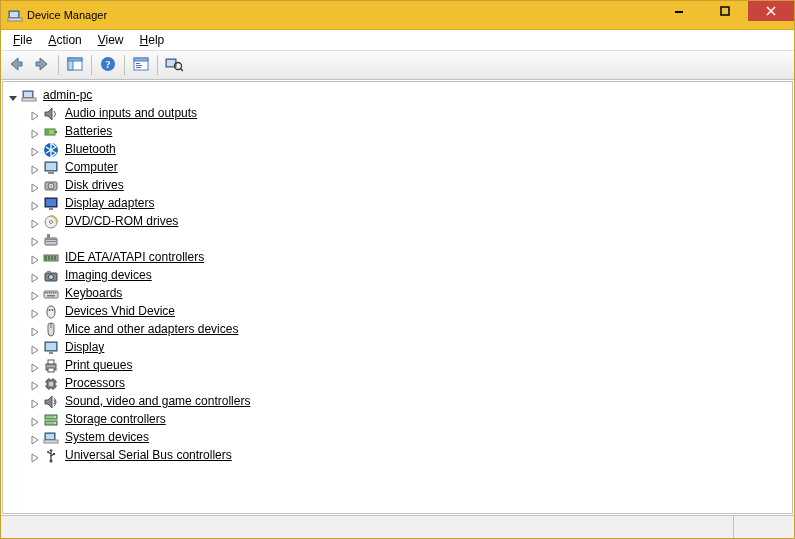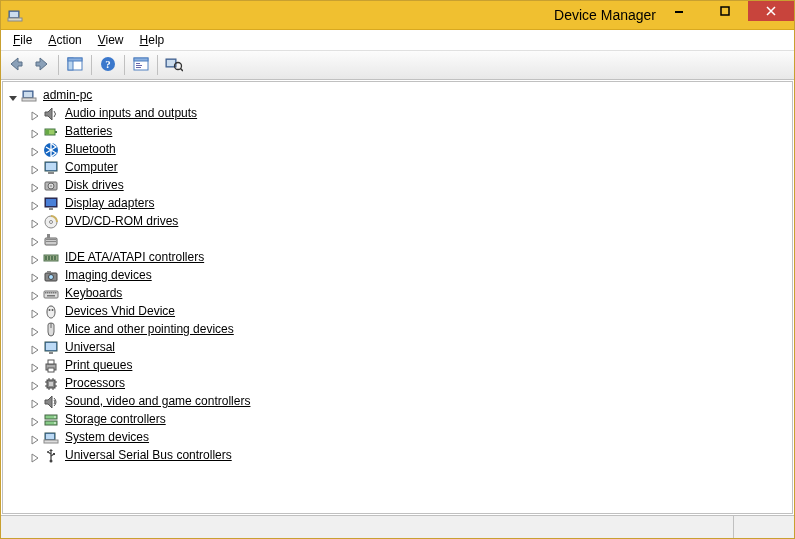--- a/index.html
+++ b/index.html
@@ -1,20 +1,20 @@
 <!DOCTYPE html>
 <html><head>
 <meta charset="utf-8">
 <style>
   html,body{margin:0;padding:0;font-family:"Segoe UI",Tahoma,sans-serif;font-size:12px;color:#000;}
   .window{width:795px;height:539px;box-sizing:border-box;border:1px solid #c8a030;background:#fff;display:flex;flex-direction:column;position:relative;}
   
   .titlebar{height:28px;background:#f0c030;display:flex;align-items:center;position:relative;border-bottom:1px solid #d8a820;}
   .title-icon{width:16px;height:16px;margin:0 4px 0 6px;display:flex;align-items:center;justify-content:center;}
-  .title-text{flex:1;text-align:right;font-size:14px;color:#000;}
+  .title-text{flex:1;text-align:left;font-size:11px;color:#000;}
   .caption-buttons{display:flex;height:100%;}
   .cap-btn{width:46px;height:20px;display:flex;align-items:center;justify-content:center;font-family:Arial;}
   .cap-btn.min{color:#000;}
   .cap-btn.max{color:#000;}
   .cap-btn.close{background:#c8443c;color:#fff;width:46px;height:20px;}
   .cap-btn svg{display:block;}
   
   .menubar{height:20px;background:#fff;display:flex;align-items:center;padding:0 4px;border-bottom:1px solid #e0e0e0;}
   .menu-item{padding:0 8px;line-height:20px;}
   .menu-item u{text-decoration:underline;}
@@ -357,37 +357,37 @@
             <svg width="10" height="10" viewBox="0 0 10 10">
               <path d="M2 1 L8 5 L2 9 Z" fill="none" stroke="#808080" stroke-width="1"></path>
             </svg>
           </span>
           <span class="node-icon">
             <svg width="16" height="16" viewBox="0 0 16 16">
               <path d="M5 3 Q5 1 8 1 Q11 1 11 3 L11 10 Q11 14 8 14 Q5 14 5 10 Z" fill="#ddd" stroke="#666"></path>
               <line x1="8" y1="1" x2="8" y2="6" stroke="#666"></line>
             </svg>
           </span>
-          <span class="node-label">Mice and other pointing devices</span>
+          <span class="node-label">Mice and other adapters devices</span>
         </div>
         <div class="tree-row">
           <span class="indent" style="width:26px"></span>
           <span class="expander">
             <svg width="10" height="10" viewBox="0 0 10 10">
               <path d="M2 1 L8 5 L2 9 Z" fill="none" stroke="#808080" stroke-width="1"></path>
             </svg>
           </span>
           <span class="node-icon">
             <svg width="16" height="16" viewBox="0 0 16 16">
               <rect x="2" y="2" width="12" height="9" fill="#5a8acc" stroke="#355"></rect>
               <rect x="3" y="3" width="10" height="7" fill="#bcdaf5"></rect>
               <rect x="6" y="12" width="4" height="2" fill="#888"></rect>
             </svg>
           </span>
-          <span class="node-label">Universal</span>
+          <span class="node-label">Display</span>
         </div>
         <div class="tree-row">
           <span class="indent" style="width:26px"></span>
           <span class="expander">
             <svg width="10" height="10" viewBox="0 0 10 10">
               <path d="M2 1 L8 5 L2 9 Z" fill="none" stroke="#808080" stroke-width="1"></path>
             </svg>
           </span>
           <span class="node-icon">
             <svg width="16" height="16" viewBox="0 0 16 16">

